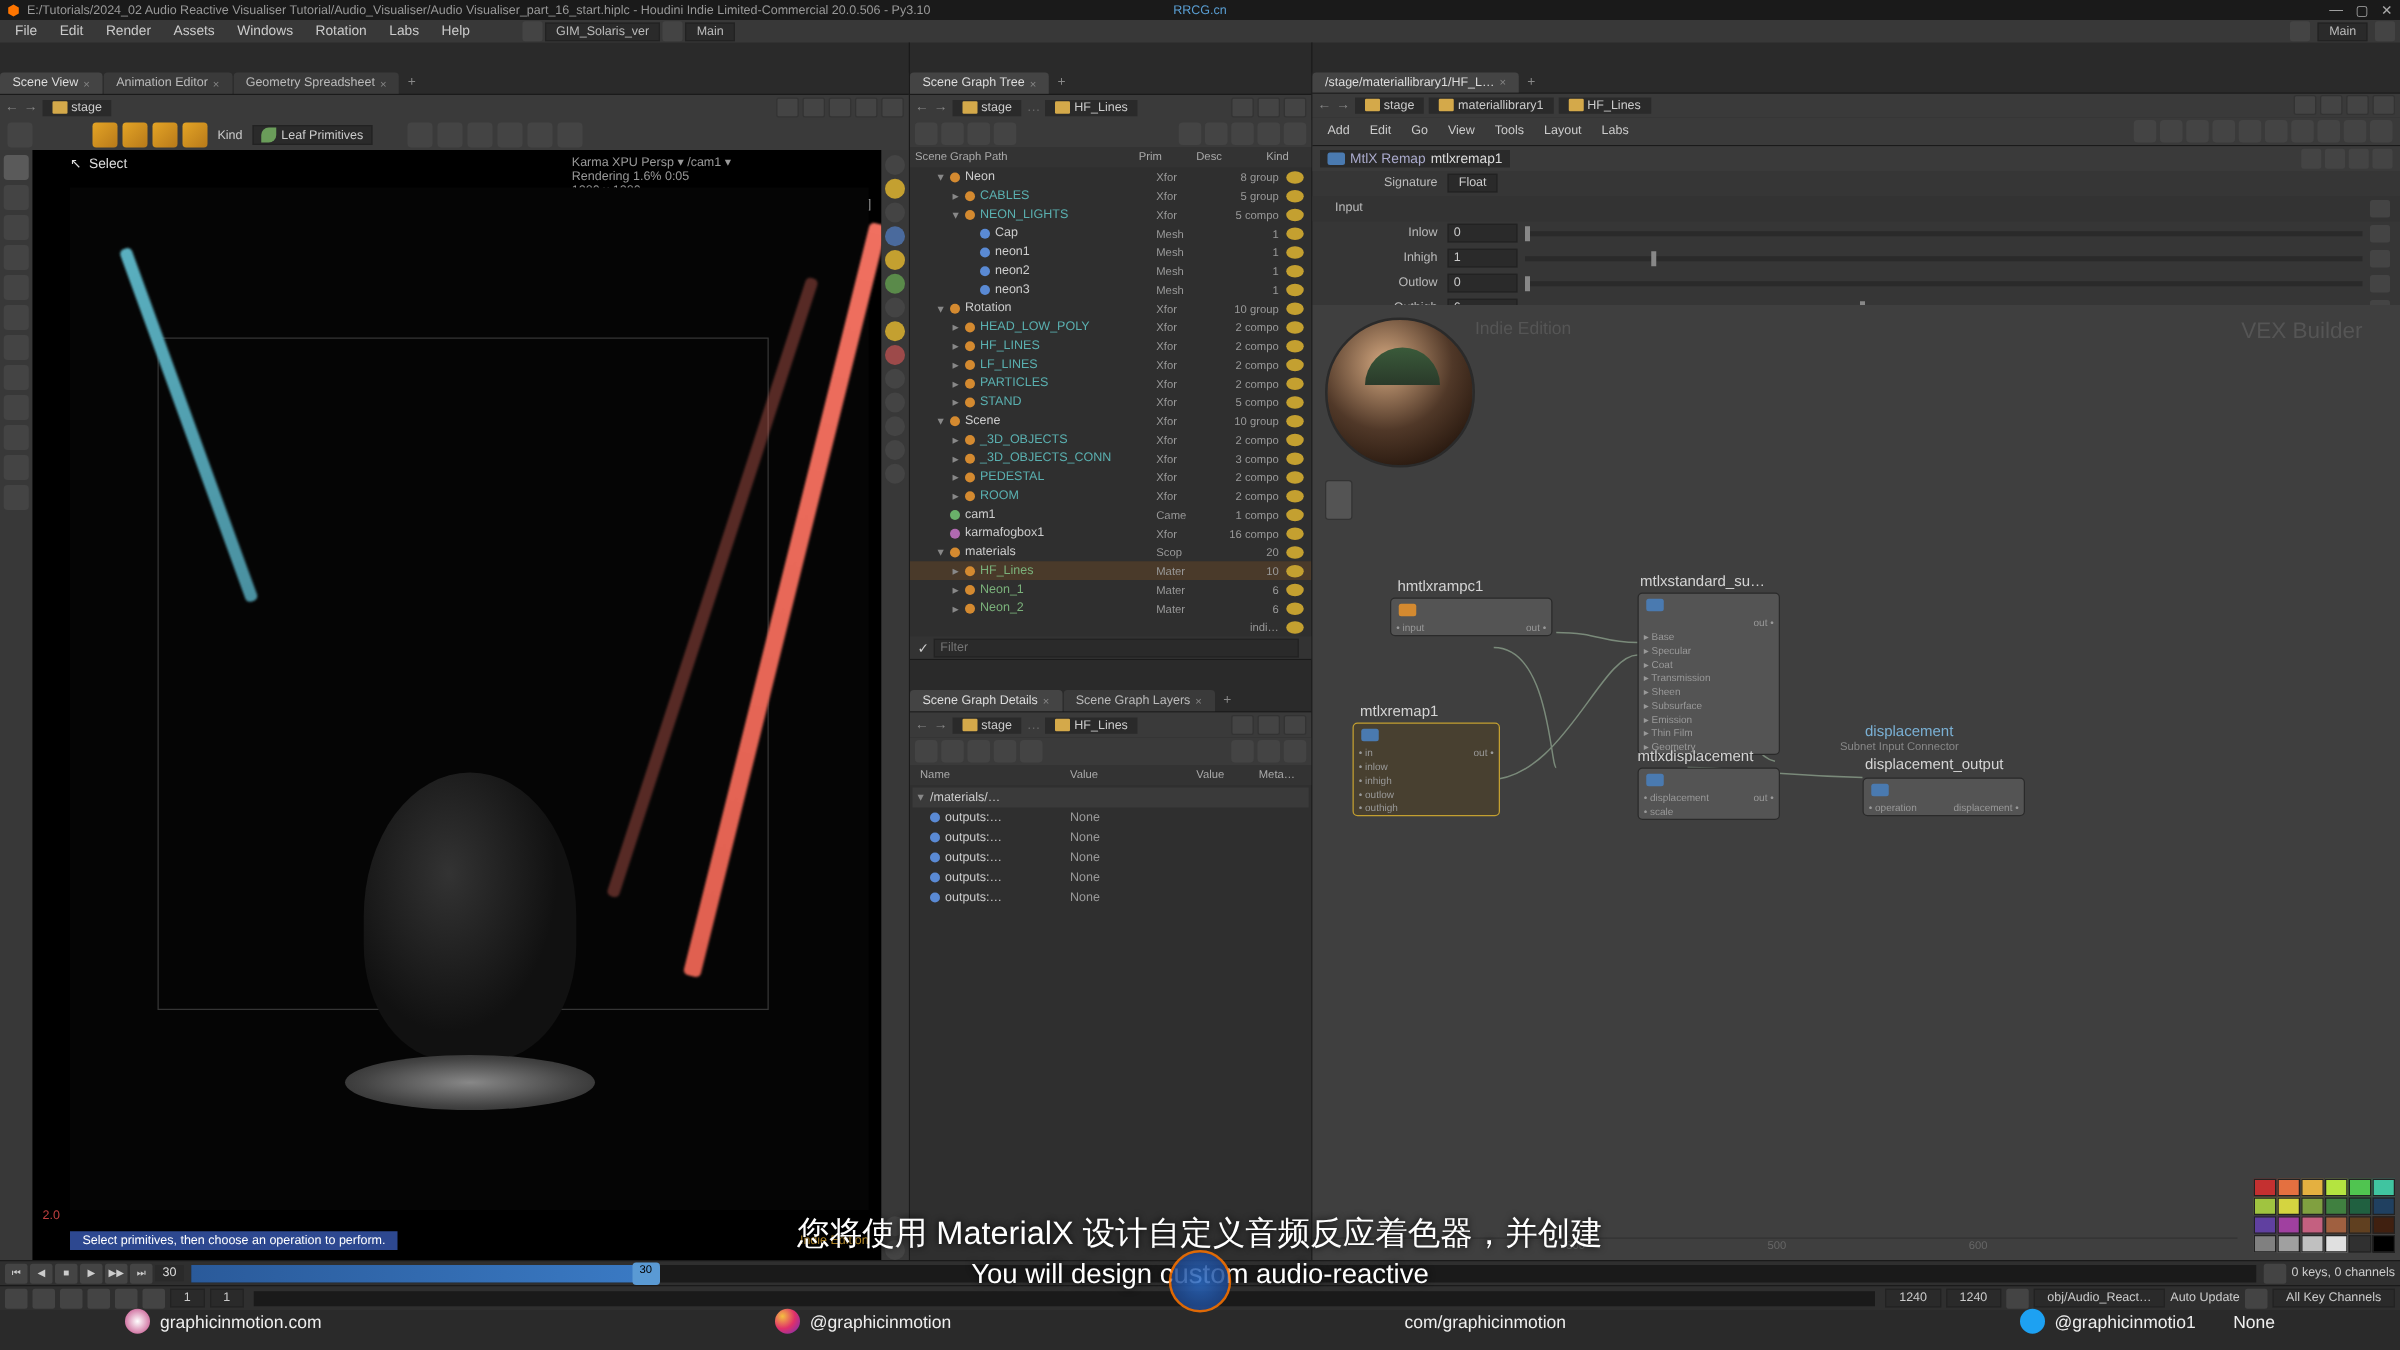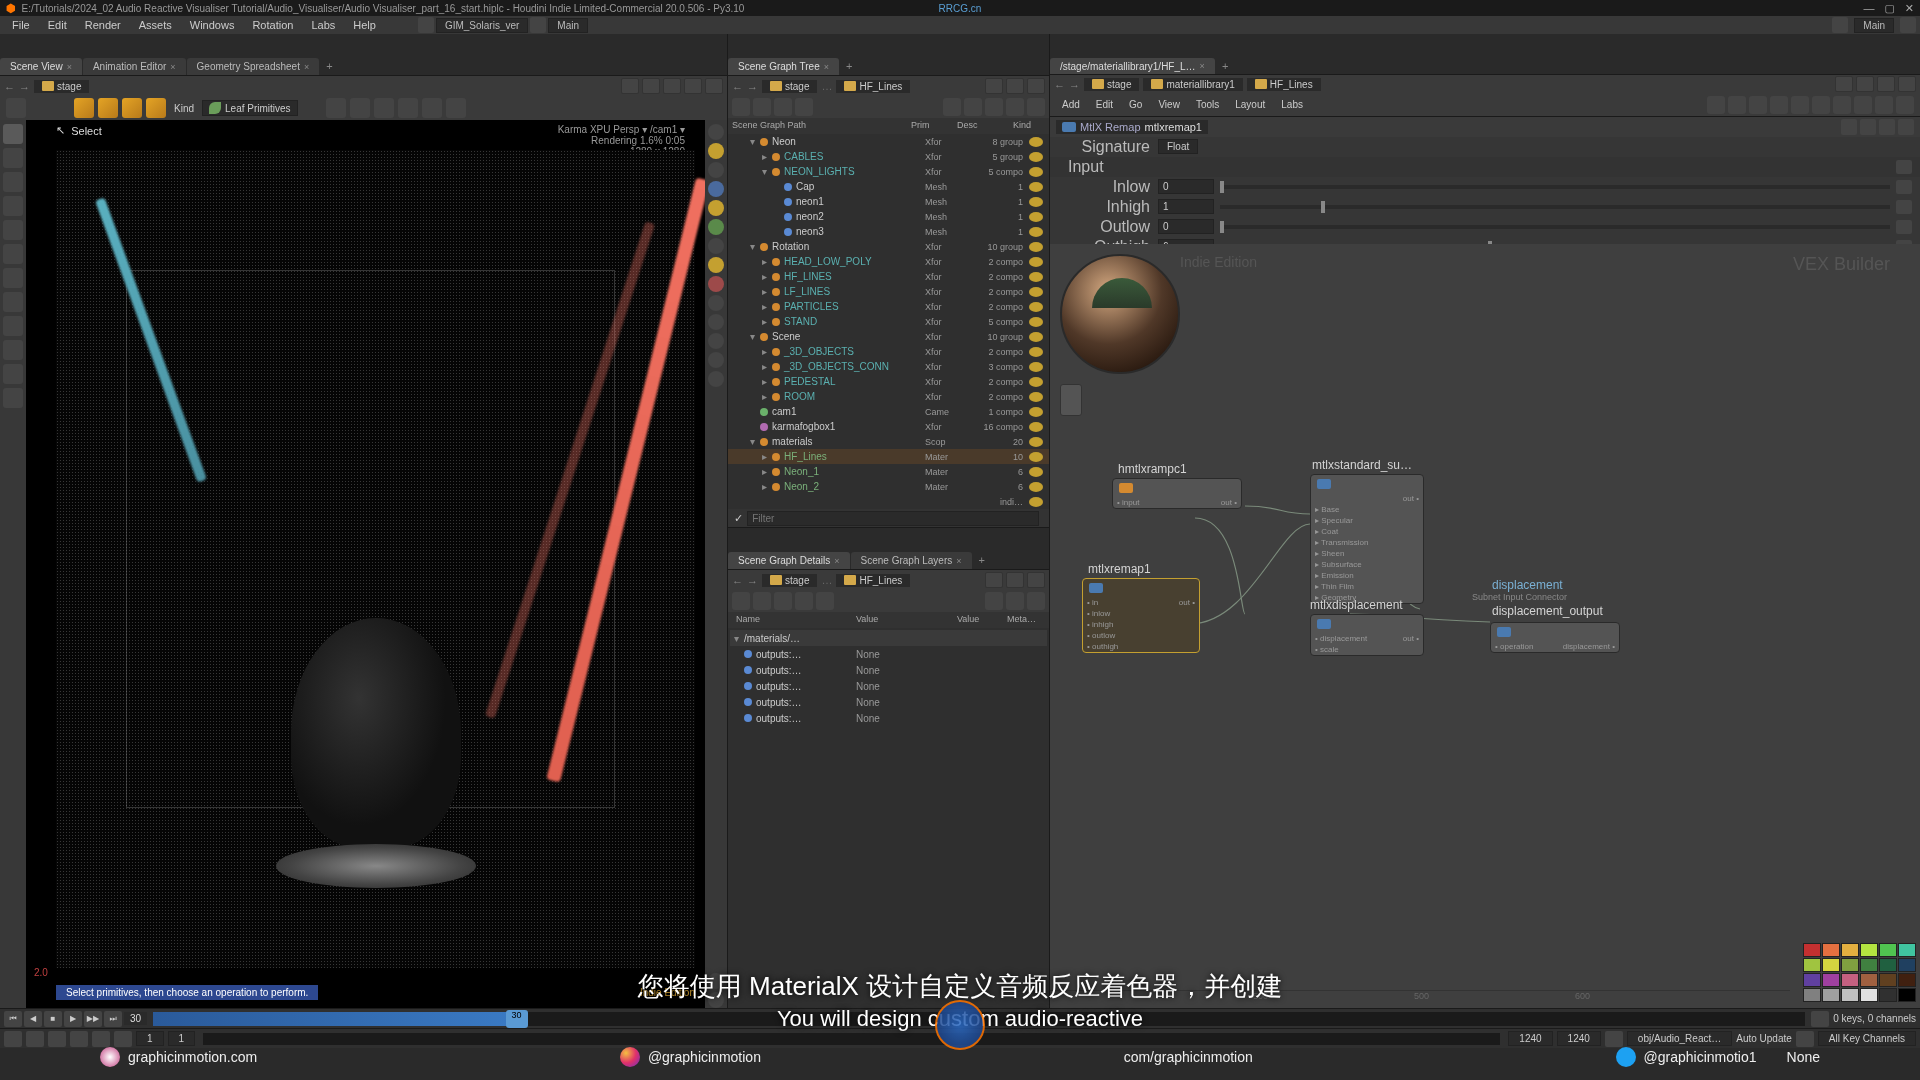--- a/index.html
+++ b/index.html
@@ -56,21 +56,21 @@
 .vp-left-tools .tool.sel { background: #5a5a5a; }
 .viewport { flex: 1; position: relative; background: #000; overflow: hidden; }
 .vp-right-tools { width: 22px; background: #383838; display: flex; flex-direction: column; align-items: center; padding-top: 4px; gap: 3px; }
 .vp-right-tools .tool { width: 16px; height: 16px; background: #444; border-radius: 50%; }
 .vp-right-tools .tool.y { background: #c4a030; }
 .vp-right-tools .tool.b { background: #4a6a9d; }
 .vp-right-tools .tool.g { background: #5a8a4a; }
 .vp-right-tools .tool.r { background: #9d4a4a; }
 
 .vp-header { position: absolute; top: 4px; left: 30px; color: #ddd; font-size: 11px; display: flex; align-items: center; gap: 6px; }
-.vp-camera { position: absolute; top: 4px; right: 20px; color: #999; font-size: 10px; text-align: right; font-family: monospace; }
+.vp-camera { position: absolute; top: 4px; right: 8px; color: #999; font-size: 10px; text-align: left; font-family: monospace; }
 .vp-render-canvas { position: absolute; top: 30px; left: 30px; right: 10px; bottom: 40px; }
 .vp-status { position: absolute; bottom: 8px; left: 30px; right: 10px; display: flex; align-items: center; }
 .vp-status .tip { background: rgba(50,80,160,0.9); color: #fff; padding: 2px 10px; font-size: 10px; }
 .vp-status .edition { margin-left: auto; color: #d4a030; font-size: 10px; }
 .vp-axis { position: absolute; bottom: 30px; left: 8px; color: #c04040; font-size: 10px; }
 
 
 .treepane { flex: 0 0 340px; display: flex; flex-direction: column; background: #2f2f2f; border-bottom: 1px solid #1a1a1a; }
 .tree-toolbar { background: #3a3a3a; height: 22px; display: flex; align-items: center; padding: 0 4px; gap: 3px; }
 .tree-toolbar .tbtn { width: 18px; height: 18px; background: #444; border-radius: 3px; }
@@ -135,21 +135,21 @@
 svg.wires path { stroke: #7a8a7a; stroke-width: 1.2; fill: none; }
 
 
 .parampane { background: #363636; border-top: 1px solid #1a1a1a; }
 .param-head { background: #3a3a3a; height: 20px; display: flex; align-items: center; padding: 0 6px; gap: 6px; }
 .param-head .nodelabel { display: flex; align-items: center; gap: 4px; background: #2a2a2a; padding: 1px 6px; }
 .param-head .ic { width: 14px; height: 10px; background: #4a7ab0; border-radius: 2px; }
 .param-head .right { margin-left: auto; display: flex; gap: 3px; }
 .param-head .tbtn { width: 16px; height: 16px; background: #444; border-radius: 2px; }
 .param-row { display: flex; align-items: center; height: 20px; padding: 0 8px; }
-.param-row .plabel { width: 100px; text-align: right; padding-right: 8px; color: #bbb; font-size: 16px; }
+.param-row .plabel { width: 100px; text-align: right; padding-right: 8px; color: #bbb; font-size: 10px; }
 .param-row .pval { width: 56px; background: #2a2a2a; border: 1px solid #222; color: #ccc; padding: 1px 4px; font-size: 10px; }
 .param-row .pslider { flex: 1; height: 4px; background: #2a2a2a; margin: 0 6px; position: relative; }
 .param-row .pslider .knob { position: absolute; top: -4px; width: 4px; height: 12px; background: #888; }
 .param-row .combo { background: #2a2a2a; padding: 1px 8px; font-size: 10px; color: #ccc; border: 1px solid #222; }
 .param-row .pend { width: 16px; height: 14px; background: #444; border-radius: 2px; }
 
 
 .right-stack { display: flex; flex-direction: column; height: 100%; }
 .right-params { height: 128px; }
 .right-nodes { flex: 1; }

